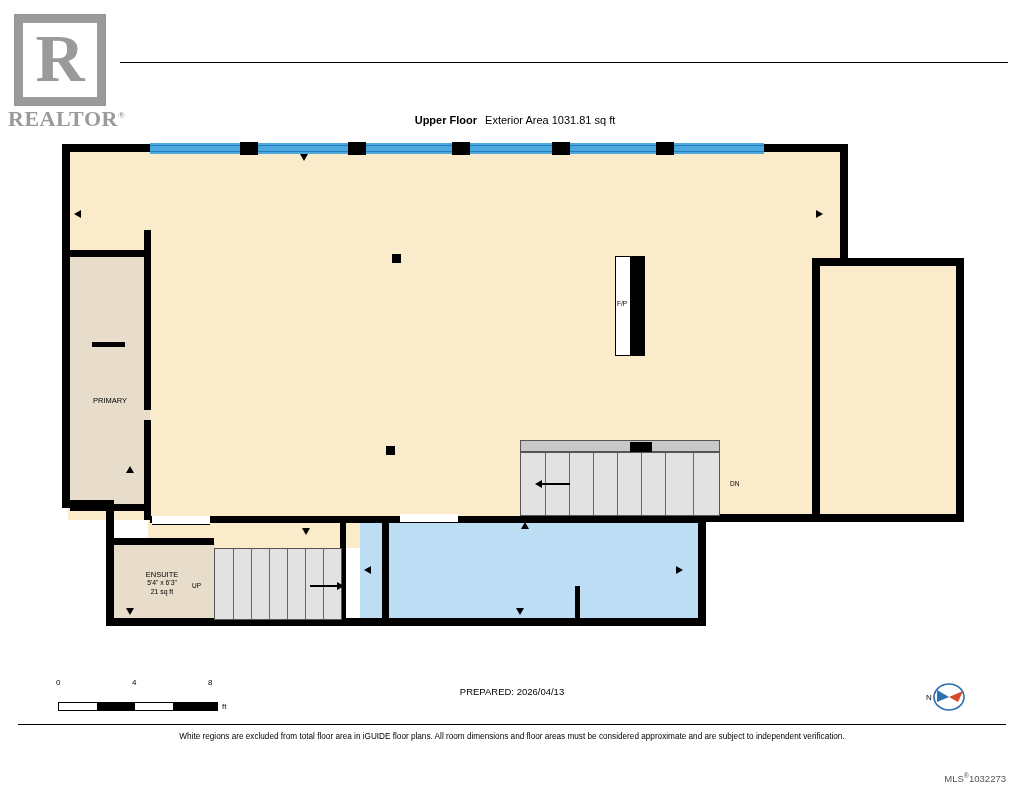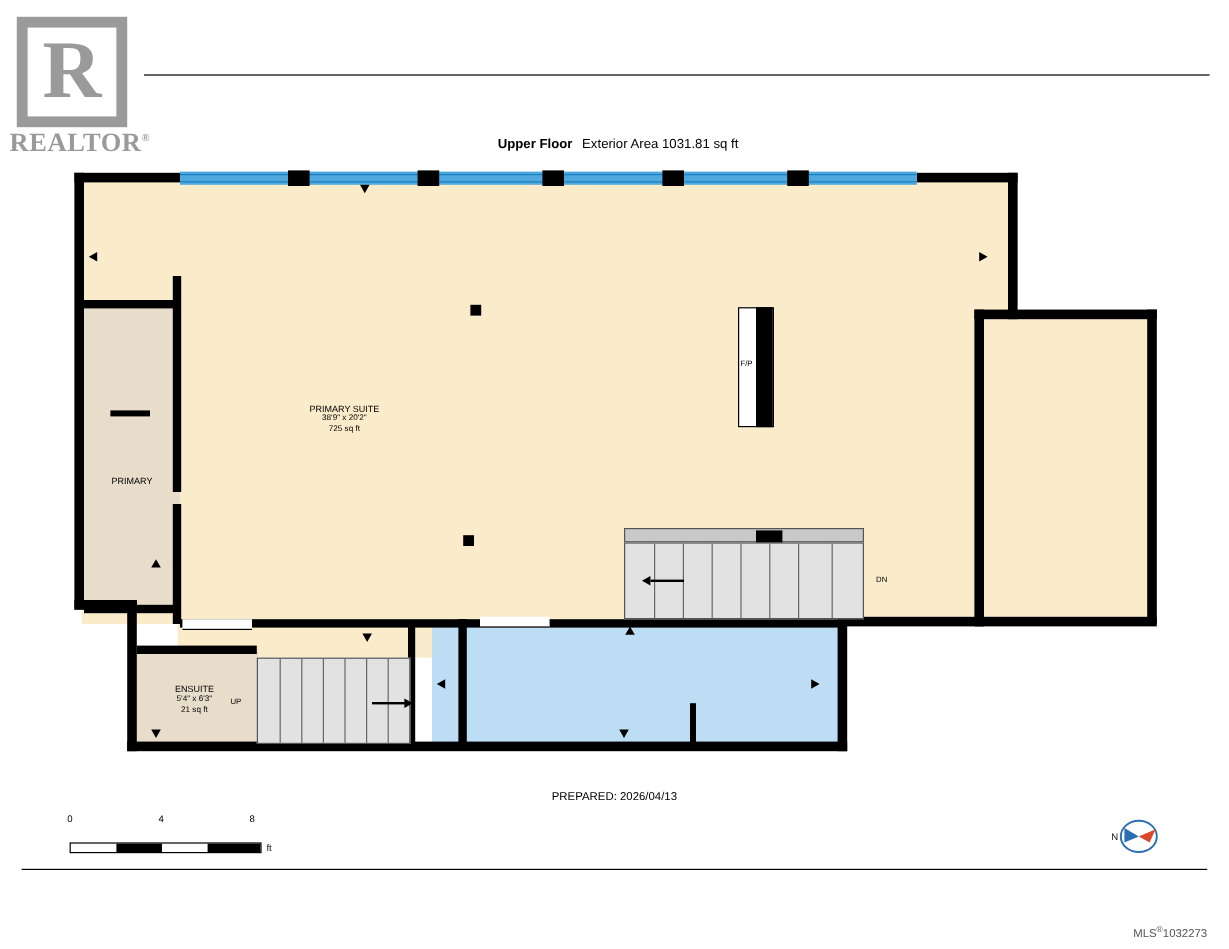--- a/index.html
+++ b/index.html
@@ -87,21 +87,21 @@
   .stair-grid i { position:absolute; top:0; bottom:0; width:1px; background:#666; }
 
   
   .scale-wrap { position:absolute; left:56px; top:690px; width:180px; height:30px; }
   .scale-bar { position:absolute; left:2px; top:12px; width:160px; height:9px; border:1px solid #000; box-sizing:border-box; background:#fff; }
   .scale-bar span { position:absolute; top:0; bottom:0; background:#000; }
   .scale-tick { position:absolute; top:-12px; font-size:8px; color:#000; }
   .scale-unit { position:absolute; left:166px; top:12px; font-size:8px; }
 
   .prepared {
-    position:absolute; left:0; top:659px; width:1024px; text-align:center;
+    position:absolute; left:0; top:686px; width:1024px; text-align:center;
     font-size:9.5px; color:#000;
   }
 
   .compass { position:absolute; left:925px; top:680px; width:40px; height:34px; }
 
   .disclaimer-rule { position:absolute; left:18px; top:724px; width:988px; height:1px; background:#000; }
   .disclaimer {
     position:absolute; left:0; top:732px; width:1024px; text-align:center;
     font-size:8.2px; color:#000;
   }
@@ -215,25 +215,20 @@
     <div class="arrow ar-left" style="left:74px; top:80px;"></div>
     <div class="arrow ar-right" style="left:816px; top:80px;"></div>
     <div class="arrow ar-up" style="left:126px; top:336px;"></div>
     <div class="arrow ar-down" style="left:302px; top:398px;"></div>
     <div class="arrow ar-up" style="left:521px; top:392px;"></div>
     <div class="arrow ar-left" style="left:364px; top:436px;"></div>
     <div class="arrow ar-right" style="left:676px; top:436px;"></div>
     <div class="arrow ar-down" style="left:516px; top:478px;"></div>
     <div class="arrow ar-down" style="left:126px; top:478px;"></div>
 
-    <div class="lbl" style="left:212px; top:206px; width:150px;">
-      <div class="nm">PRIMARY SUITE</div>
-      <div class="dim">38'9" x 20'2"</div>
-      <div class="area">725 sq ft</div>
-    </div>
 
     <div class="lbl" style="left:62px; top:266px; width:96px;">
       <div class="nm">PRIMARY</div>
     </div>
 
     <div class="lbl" style="left:110px; top:440px; width:104px;">
       <div class="nm">ENSUITE</div>
       <div class="dim">5'4" x 6'3"</div>
       <div class="area">21 sq ft</div>
     </div>
@@ -257,16 +252,17 @@
   <div class="compass">
     <svg width="40" height="34" viewBox="0 0 40 34">
       <ellipse cx="24" cy="17" rx="15" ry="13" fill="none" stroke="#2a6fb0" stroke-width="1.6"></ellipse>
       <path d="M24 17 L38 11 L33 22 Z" fill="#d94a2b"></path>
       <path d="M24 17 L12 10 L12 22 Z" fill="#2a6fb0"></path>
       <text x="1" y="20" font-family="Liberation Sans, sans-serif" font-size="8" fill="#111">N</text>
     </svg>
   </div>
 
   <div class="disclaimer-rule"></div>
+  <div class="disclaimer">White regions are excluded from total floor area in iGUIDE floor plans. All room dimensions and floor areas must be considered approximate and are subject to independent verification.</div>
 
   <div class="mls"><span>MLS</span><span class="reg">®</span><span>1032273</span></div>
 
 </div>
 
 </body></html>

